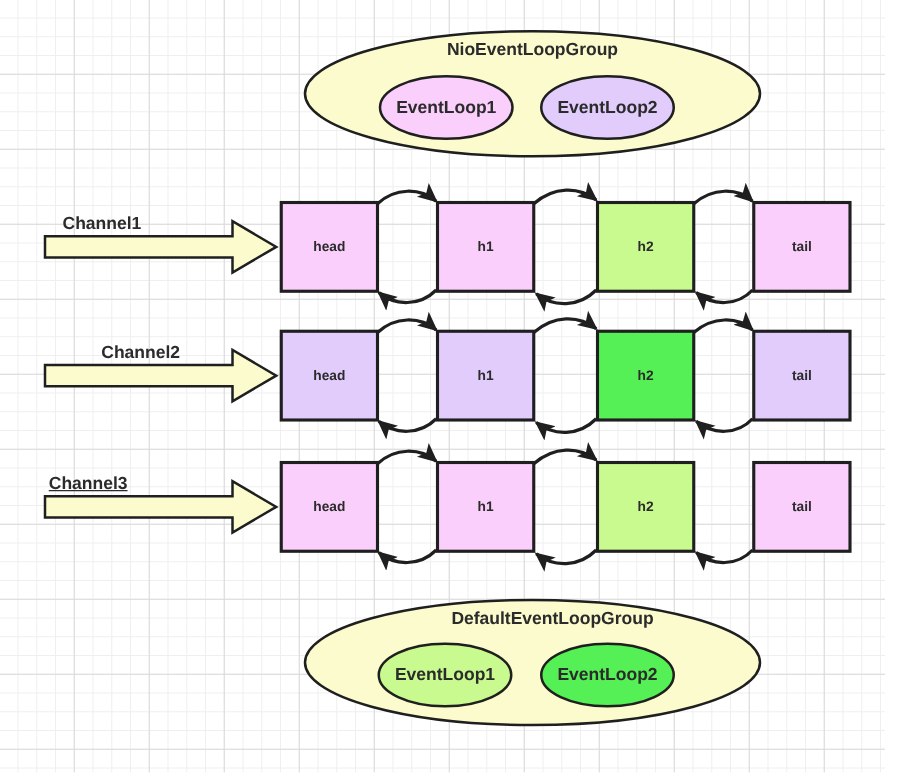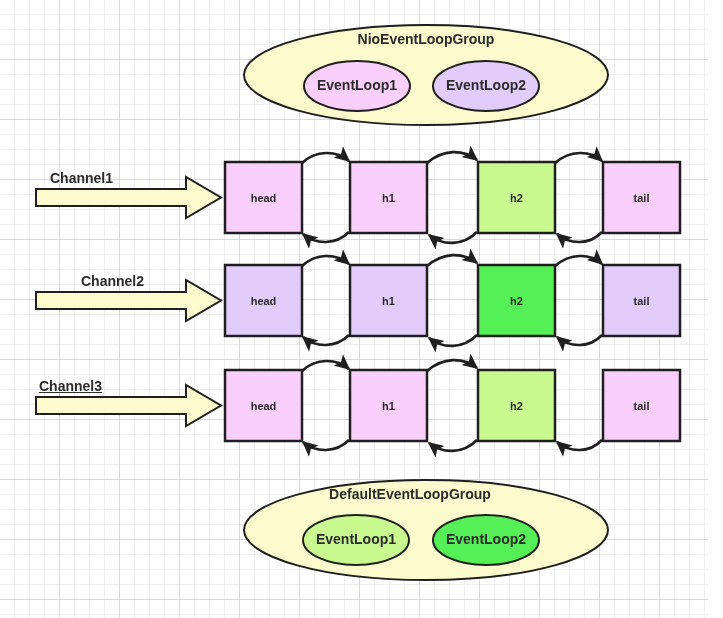--- a/index.html
+++ b/index.html
@@ -131,21 +131,21 @@
       <marker id="arrowhead" markerWidth="7" markerHeight="7" refX="5.4" refY="3.2" orient="auto" markerUnits="strokeWidth">
         <path d="M 0 0.4 L 6 3.2 L 0 6 L 1.4 3.2 Z" fill="#1f1f1f"></path>
       </marker>
     </defs>
   </svg>
 
   <div class="node-label grp-title" style="left:244px; top:30px; width:364px; height:20px;">NioEventLoopGroup</div>
   <div class="node-label ell-label" style="left:304px; top:76px; width:106px; height:20px;">EventLoop1</div>
   <div class="node-label ell-label" style="left:433px; top:76px; width:106px; height:20px;">EventLoop2</div>
 
-  <div class="node-label grp-title" style="left:228px; top:485px; width:364px; height:20px;">DefaultEventLoopGroup</div>
+  <div class="node-label grp-title" style="left:260px; top:485px; width:364px; height:20px;">DefaultEventLoopGroup</div>
   <div class="node-label ell-label" style="left:303px; top:530px; width:106px; height:20px;">EventLoop1</div>
   <div class="node-label ell-label" style="left:433px; top:530px; width:106px; height:20px;">EventLoop2</div>
 
   <div class="chan-label" style="left:50px; top:170px;">Channel1</div>
   <div class="node-label box-label" style="left:225px; top:188px; width:77px; height:20px;">head</div>
   <div class="node-label box-label" style="left:350px; top:188px; width:77px; height:20px;">h1</div>
   <div class="node-label box-label" style="left:478px; top:188px; width:77px; height:20px;">h2</div>
   <div class="node-label box-label" style="left:603px; top:188px; width:77px; height:20px;">tail</div>
 
   <div class="chan-label" style="left:41px; top:273px;margin-left:40px;">Channel2</div>

